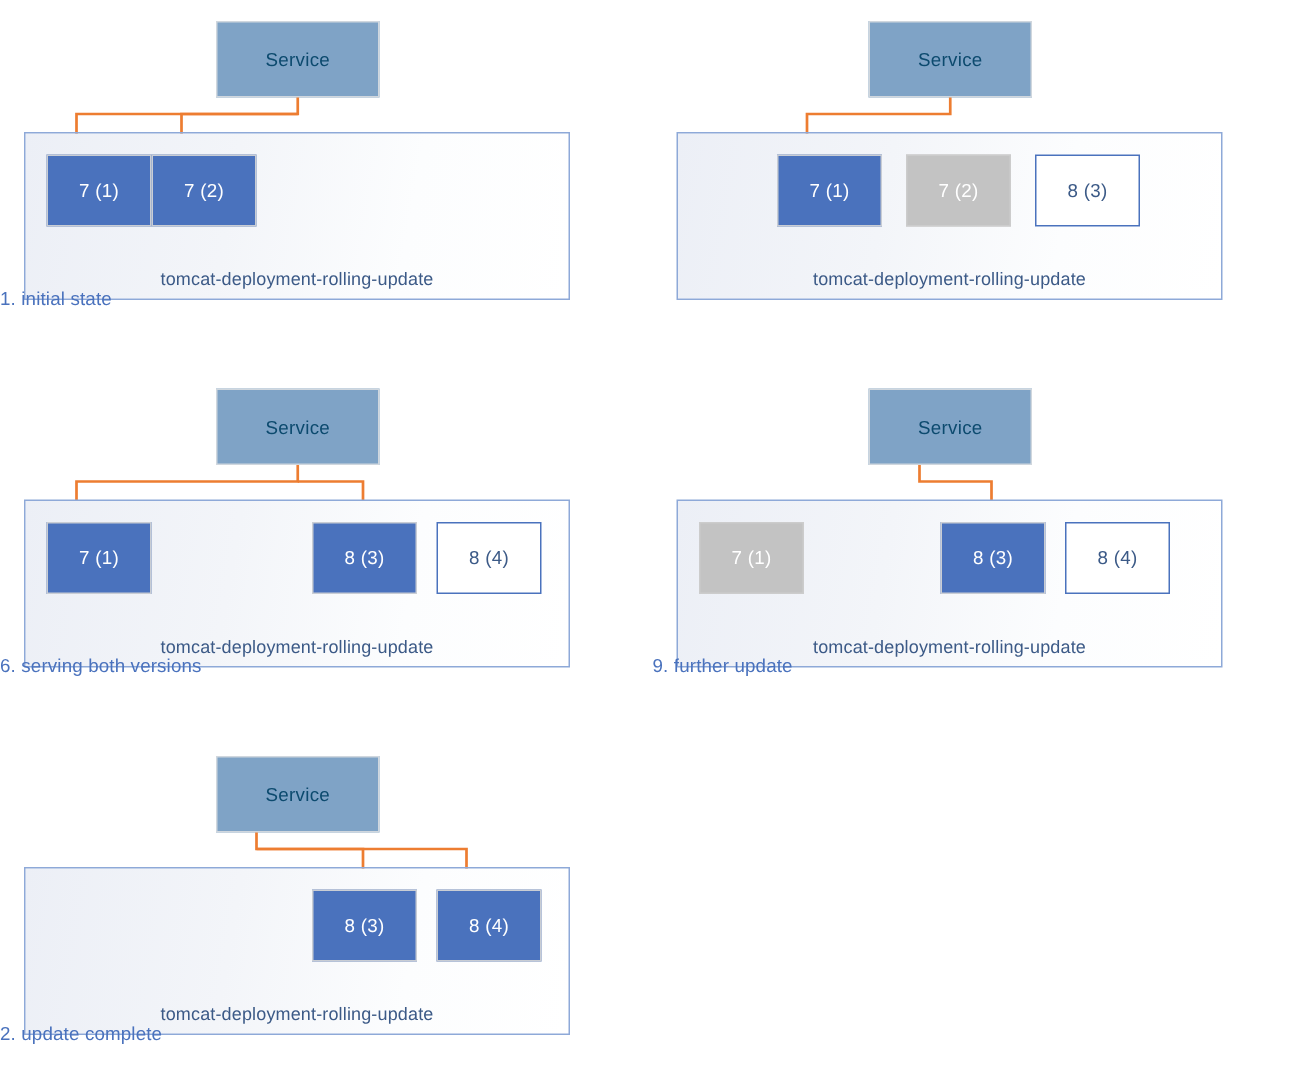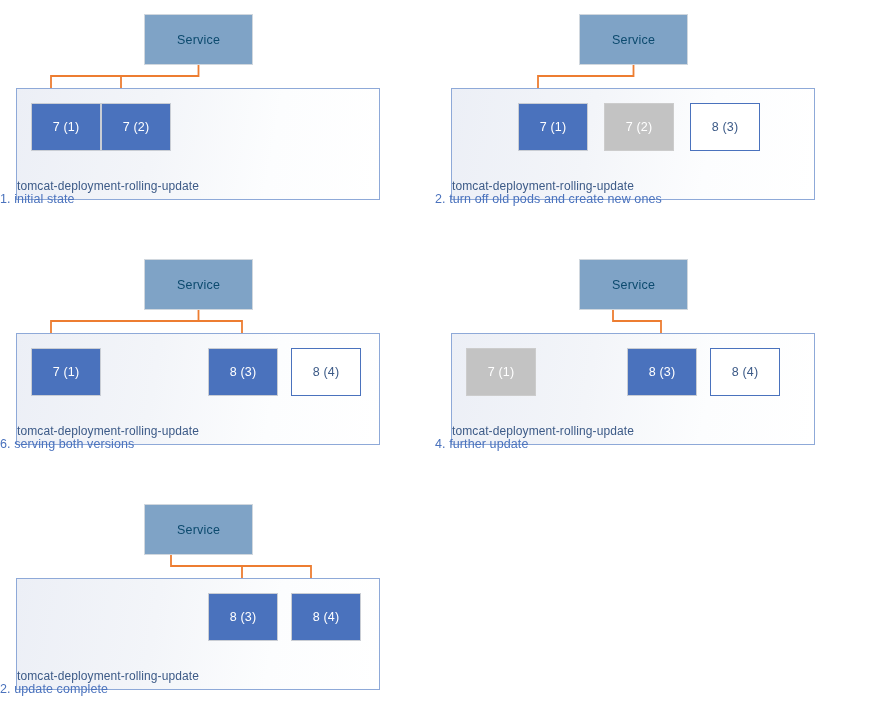--- a/index.html
+++ b/index.html
@@ -60,20 +60,21 @@
     height: 112px;
     box-sizing: border-box;
     border: 1px solid #8ea9d8;
     background: linear-gradient(100deg, #eceff6 0%, #f3f5f9 38%, #fcfdfe 70%, #ffffff 100%);
   }
   .deployment-label {
     position: absolute;
     left: 0;
     right: 0;
     bottom: 6px;
+    text-align: center;
     font-size: 12px;
     color: #3c5a87;
     letter-spacing: 0.1px;
   }
 
   
   .pod {
     position: absolute;
     top: 14px;
     width: 70px;
@@ -181,21 +182,20 @@
       </div>
       <div class="pod terminating" style="left:152px;">
         <span>7 (2)</span>
       </div>
       <div class="pod pending" style="left:238px;">
         <span>8 (3)</span>
       </div>
       <div class="deployment-label">tomcat-deployment-rolling-update</div>
     </div>
 
-    <div class="caption">2. turn off old pods and create new ones</div>
   </div>
 
   <div class="panel" data-col="0" data-row="1">
     <div class="service-box">
       <span>Service</span>
     </div>
 
     <svg class="connector-layer" viewBox="0 0 435 240" width="435" height="240">
       <defs>
         <marker id="ah3" markerWidth="9" markerHeight="9" refX="4.5" refY="7.4" orient="0" markerUnits="userSpaceOnUse">
@@ -246,21 +246,21 @@
       </div>
       <div class="pod active" style="left:175px;">
         <span>8 (3)</span>
       </div>
       <div class="pod pending" style="left:258px;">
         <span>8 (4)</span>
       </div>
       <div class="deployment-label">tomcat-deployment-rolling-update</div>
     </div>
 
-    <div class="caption">4. further update</div>
+    <div class="caption">9. further update</div>
   </div>
 
   <div class="panel" data-col="0" data-row="2">
     <div class="service-box">
       <span>Service</span>
     </div>
 
     <svg class="connector-layer" viewBox="0 0 435 240" width="435" height="240">
       <defs>
         <marker id="ah5" markerWidth="9" markerHeight="9" refX="4.5" refY="7.4" orient="0" markerUnits="userSpaceOnUse">

